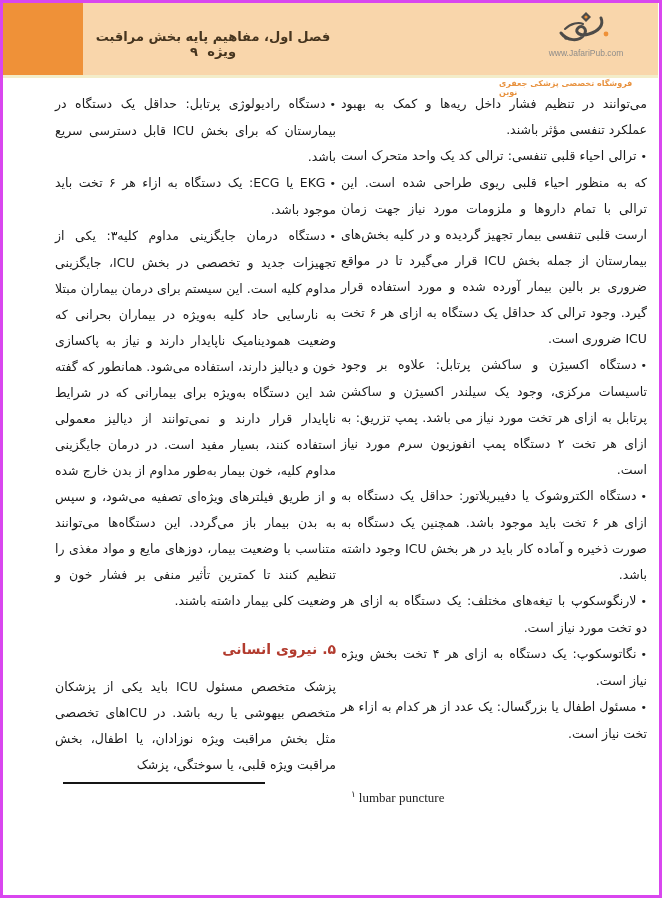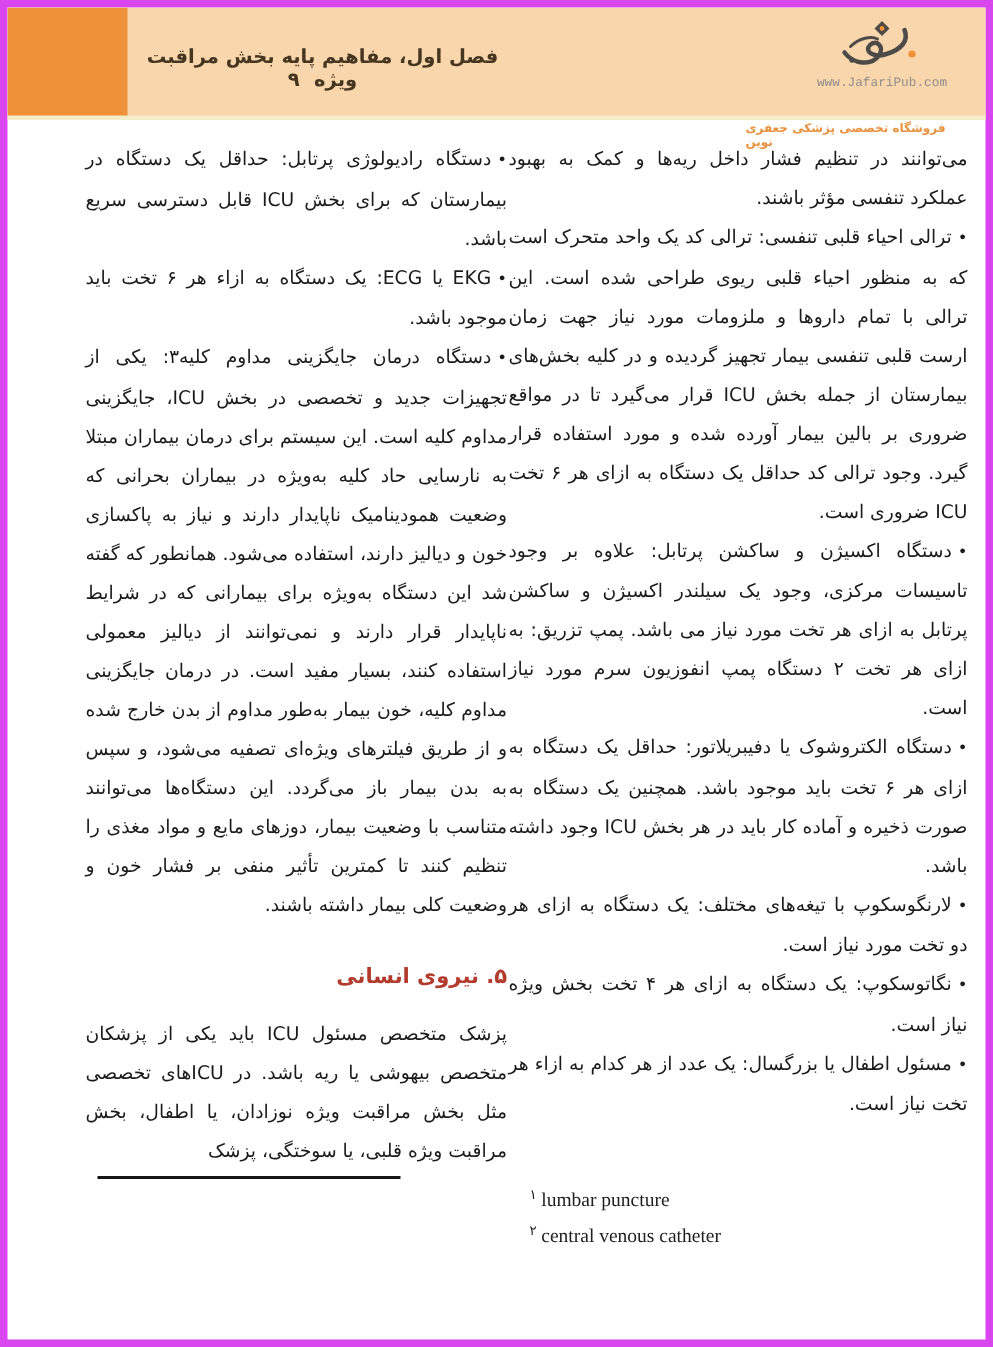--- a/index.html
+++ b/index.html
@@ -1,21 +1,21 @@
 <!DOCTYPE html>
 <html lang="fa"><head>
 <meta charset="utf-8">
 <style>
   html,body{margin:0;padding:0;background:#ffffff;}
   .page{
     position:relative;
     width:662px;height:898px;
     background:#ffffff;
     overflow:hidden;
-    border:5px solid #d946ef;
+    border:3px solid #d946ef;
     box-sizing:border-box;
     font-family:"DejaVu Sans",sans-serif;
     color:#1b1b1b;
   }
   
   .band{
     position:absolute;top:0;left:0;
     width:655px;height:72px;
     background:#f9d6ab;
     border-bottom:3px solid #f3edc9;
@@ -32,21 +32,21 @@
     letter-spacing:0;
   }
   .chapter-title .pagenum{margin-right:5px;}
   .logo{
     position:absolute;top:6px;right:24px;width:96px;
     text-align:center;
   }
   .logo-mark{display:block;height:38px;}
   .logo-url{
     font-size:8.5px;color:#8f8d8a;
-    font-family:Liberation Mono, monospace;
+    font-family:Liberation Sans, sans-serif;
     margin-top:1px;
   }
   .logo-tagline{
     position:absolute;top:76px;right:10px;width:150px;
     direction:rtl;text-align:left;
     font-size:8px;color:#e8923f;font-weight:700;
   }
   
   .col{
     position:absolute;top:88px;
@@ -140,16 +140,15 @@
       <p class="para heading"><span class="txt">۵. نیروی انسانی</span></p>
 
       <p class="para"><span class="txt">پزشک متخصص مسئول ICU باید یکی از پزشکان متخصص بیهوشی یا ریه باشد. در ICUهای تخصصی مثل بخش مراقبت ویژه نوزادان، یا اطفال، بخش مراقبت ویژه قلبی، یا سوختگی، پزشک</span></p>
     </div>
 
   <div class="footnote-rule"></div>
   <div class="footnotes footnotes-right">
 
       <p class="footnote"><sup class="fn-marker">۱</sup><span>lumbar puncture</span></p>
 
-      <p class="footnote"><sup class="fn-marker">۲</sup><span>central venous catheter</span></p>
     </div>
 
 </div>
 
 </body></html>

